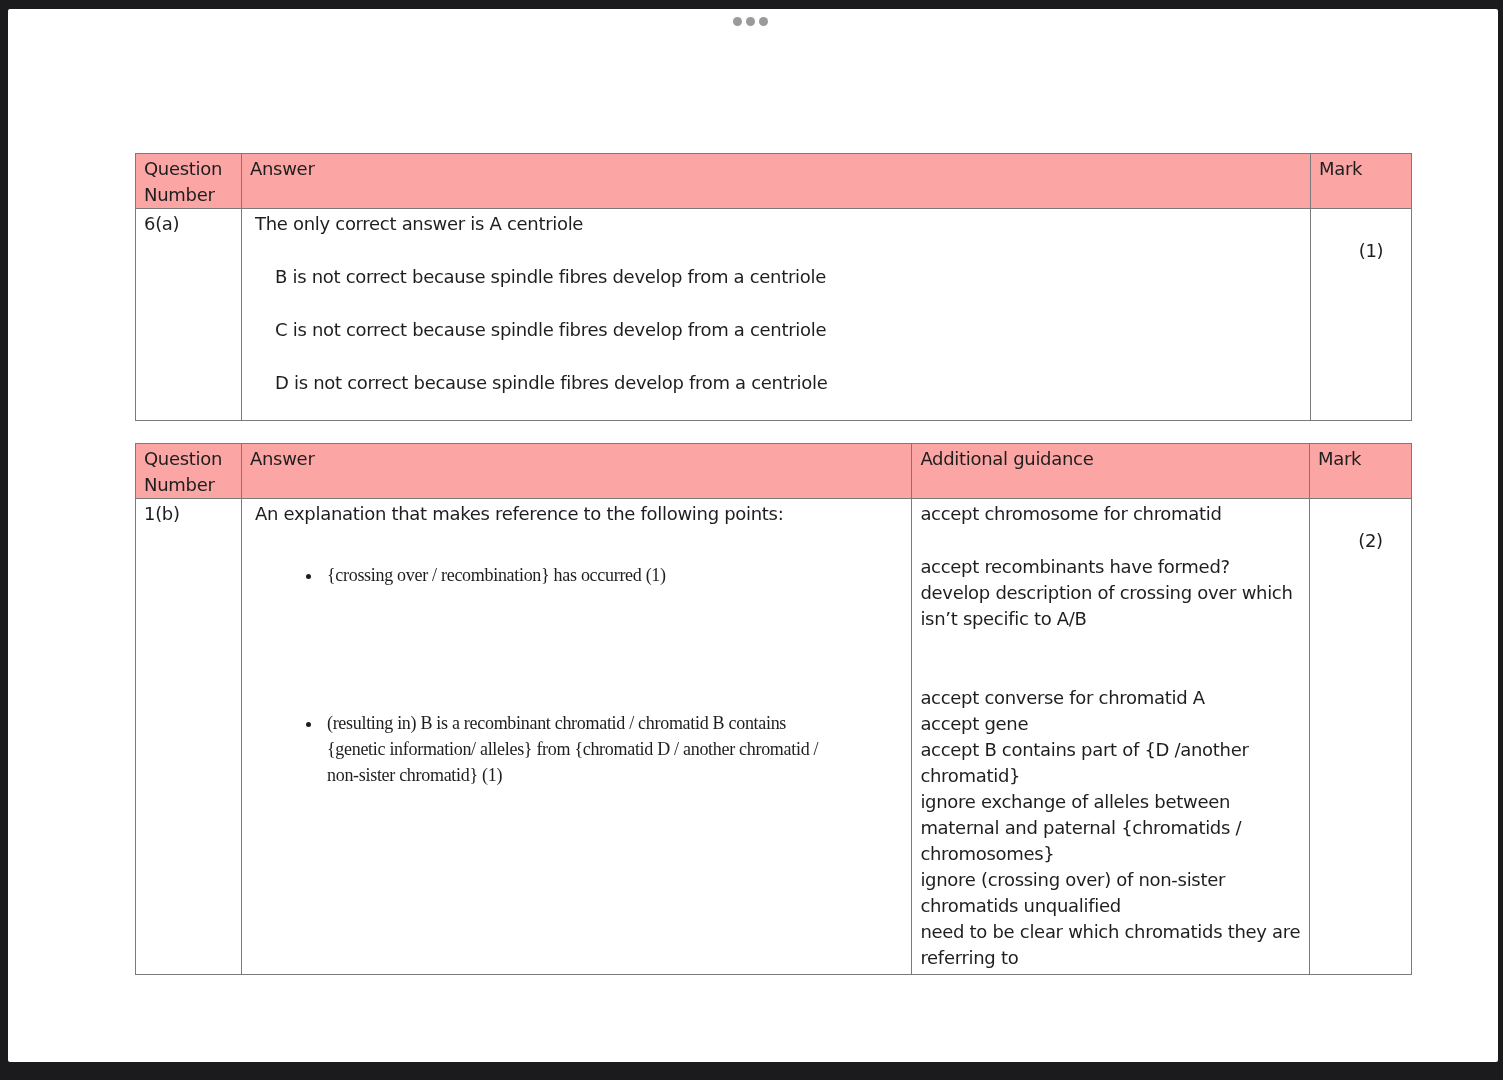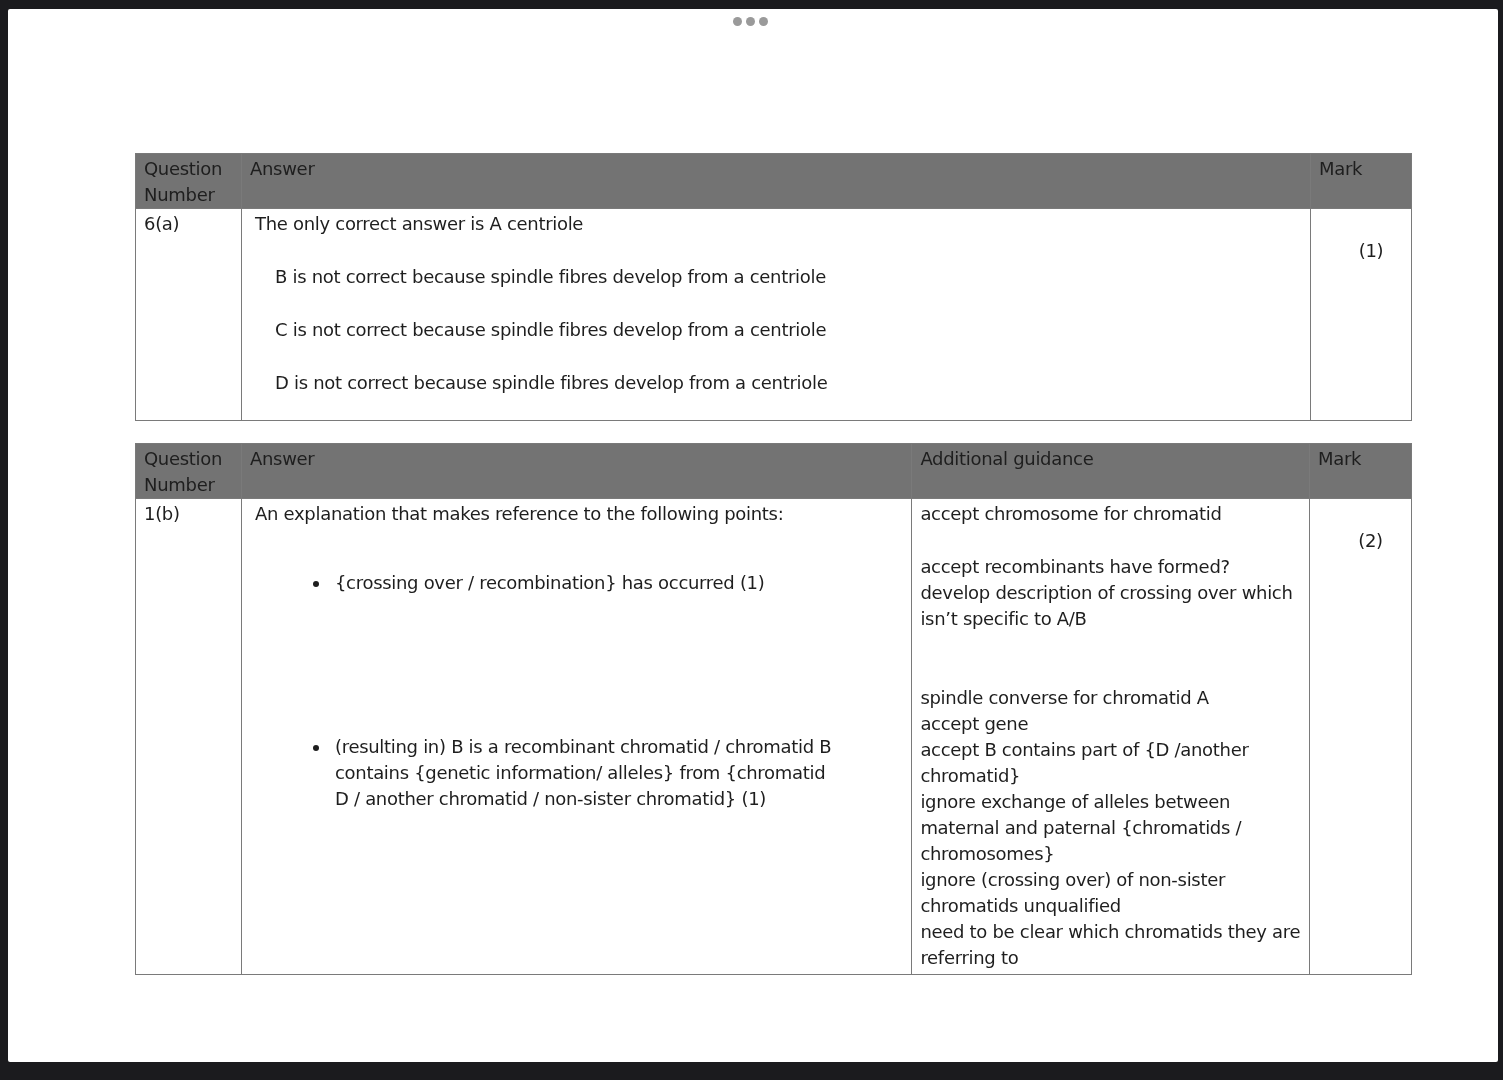--- a/index.html
+++ b/index.html
@@ -28,24 +28,24 @@
     letter-spacing: -0.3px;
   }
   table.ms td, table.ms th {
     border: 1.5px solid #7a7a7a;
     vertical-align: top;
     text-align: left;
     font-weight: normal;
     padding: 2px 8px 0 8px;
     line-height: 26px;
   }
-  table.ms thead th { background: #737373; height: 50px; }
+  table.ms thead th { background: #fca5a5; height: 50px; }
   .mark-val { display: block; text-align: center; padding-left: 20px; }
   .it { display: block; padding-left: 20px; }
-  ul.pts { margin: 16px; padding-left: 60px; list-style: disc; }
+  ul.pts { margin: 8px; padding-left: 60px; list-style: disc; font-family: Liberation Serif, serif; }
   ul.pts li { padding-left: 4px; }
   .guide-line { display: block; }
 </style>
 </head>
 <body>
 
 <div class="page">
   <div class="dots">
     <div class="dot"></div>
     <div class="dot"></div>
@@ -113,21 +113,21 @@
           <ul class="pts">
             <li style="padding-right:50px">(resulting in) B is a recombinant chromatid / chromatid B contains {genetic information/ alleles} from {chromatid D / another chromatid / non-sister chromatid} (1)</li>
           </ul>
         </td>
         <td style="">
           <span class="guide-line">accept chromosome for chromatid</span>
           <span style="display:block;height:27px"></span>
           <span class="guide-line">accept recombinants have formed?</span>
           <span class="guide-line">develop description of crossing over which isn’t specific to A/B</span>
           <span style="display:block;height:53px"></span>
-          <span class="guide-line">spindle converse for chromatid A</span>
+          <span class="guide-line">accept converse for chromatid A</span>
           <span class="guide-line">accept gene</span>
           <span class="guide-line">accept B contains part of {D /another chromatid}</span>
           <span class="guide-line">ignore exchange of alleles between maternal and paternal {chromatids / chromosomes}</span>
           <span class="guide-line">ignore (crossing over) of non-sister chromatids unqualified</span>
           <span class="guide-line">need to be clear which chromatids they are referring to</span>
         </td>
         <td>
           <span style="display:block;height:27px"></span>
           <span class="mark-val">(2)</span>
         </td>

